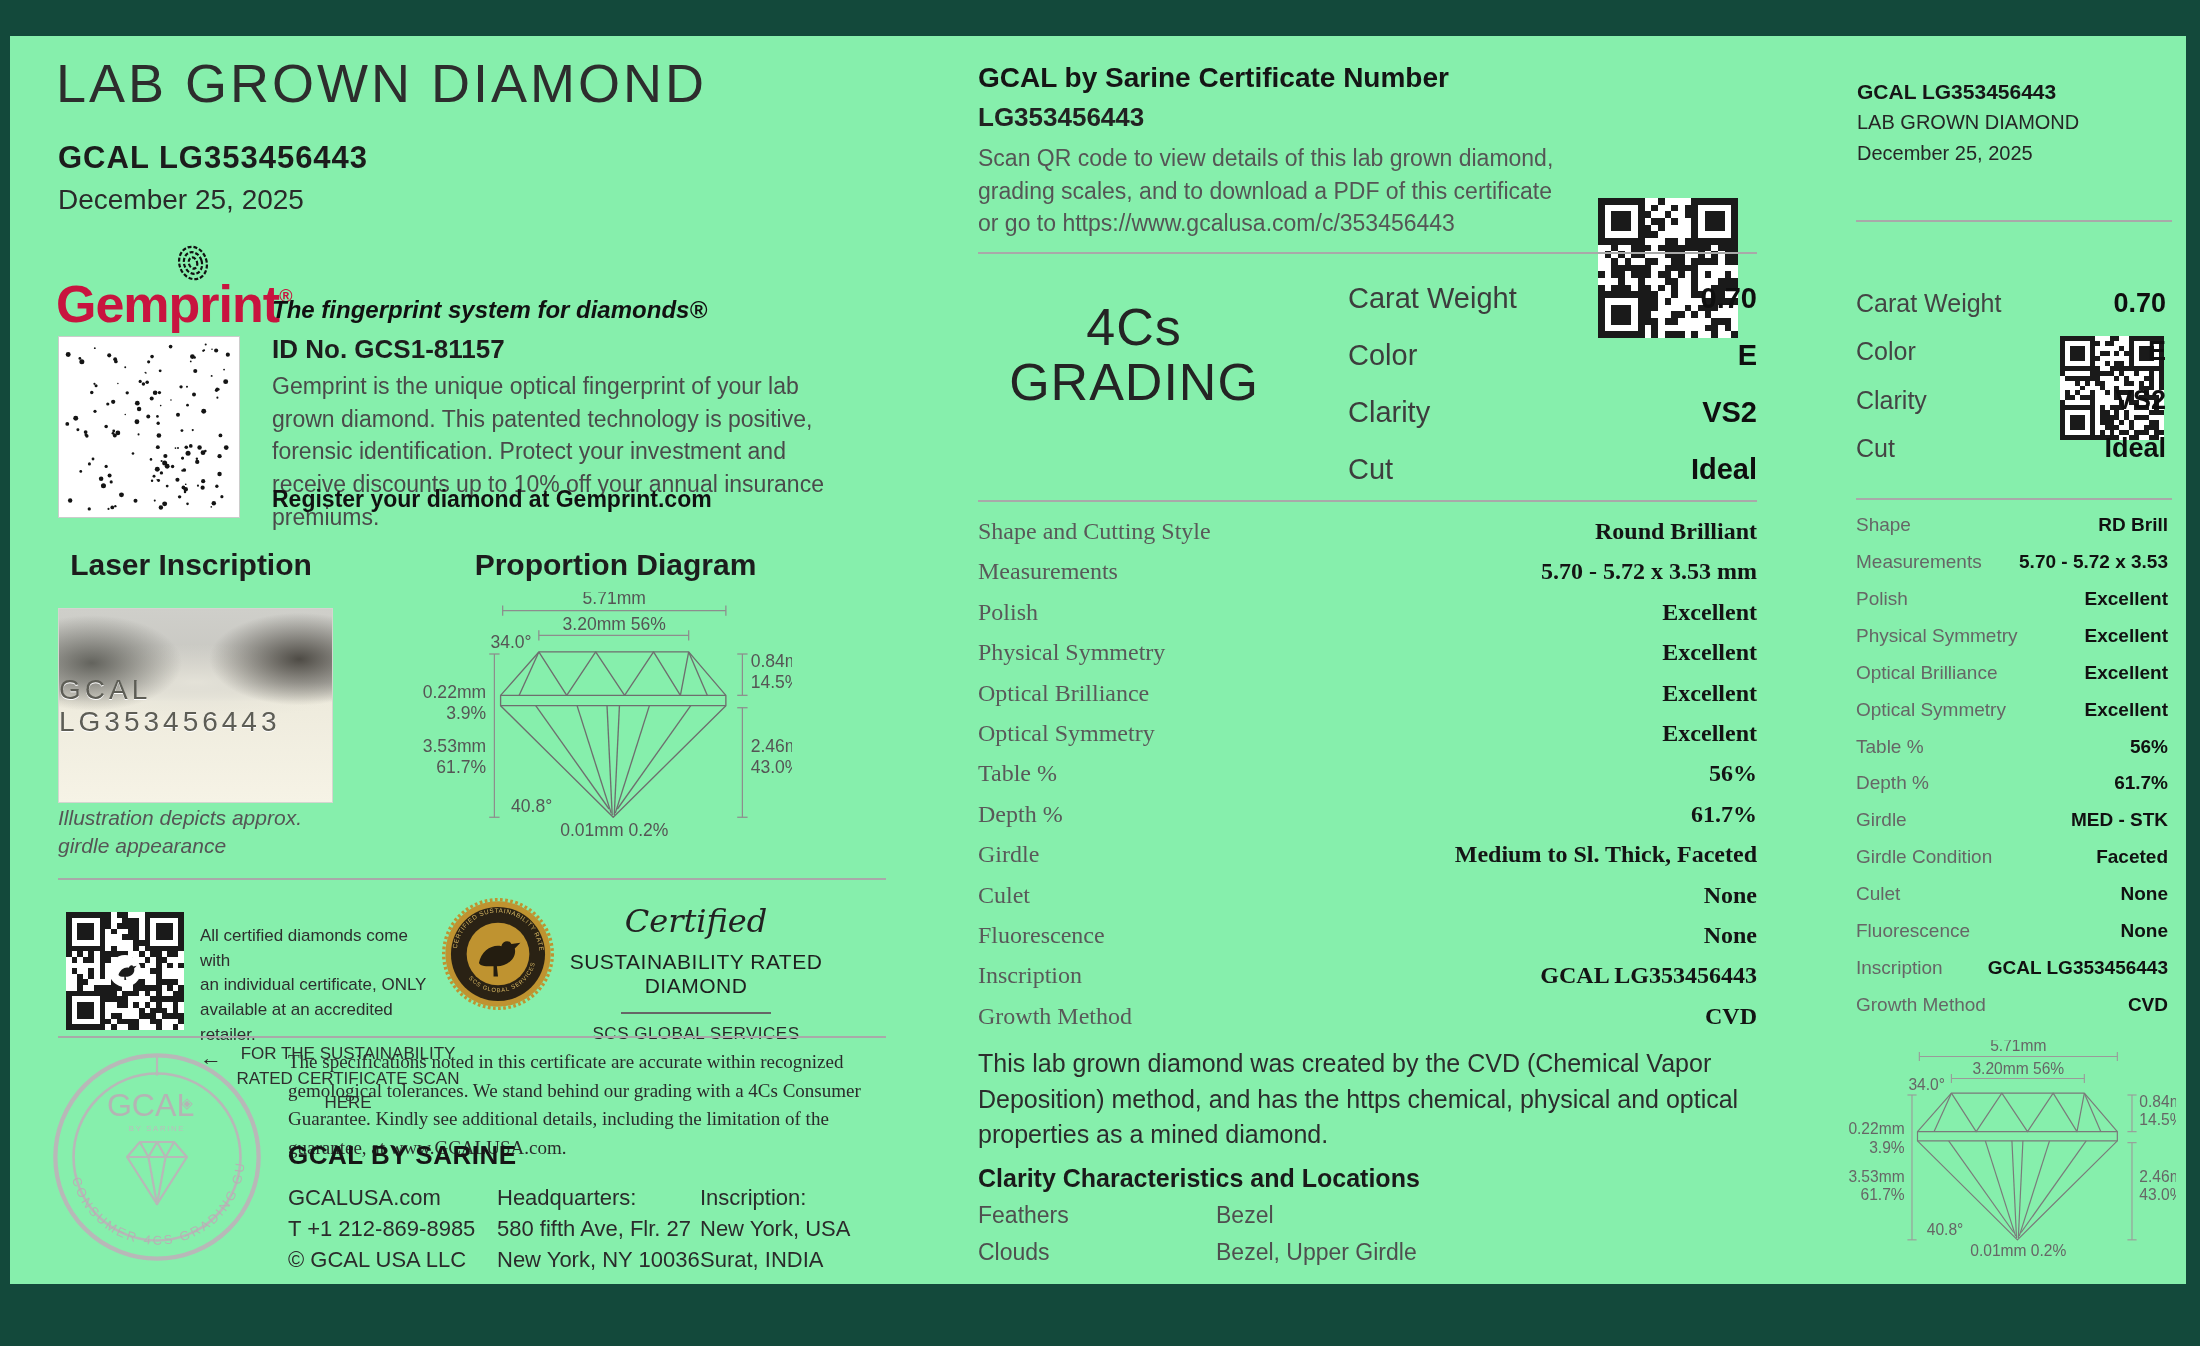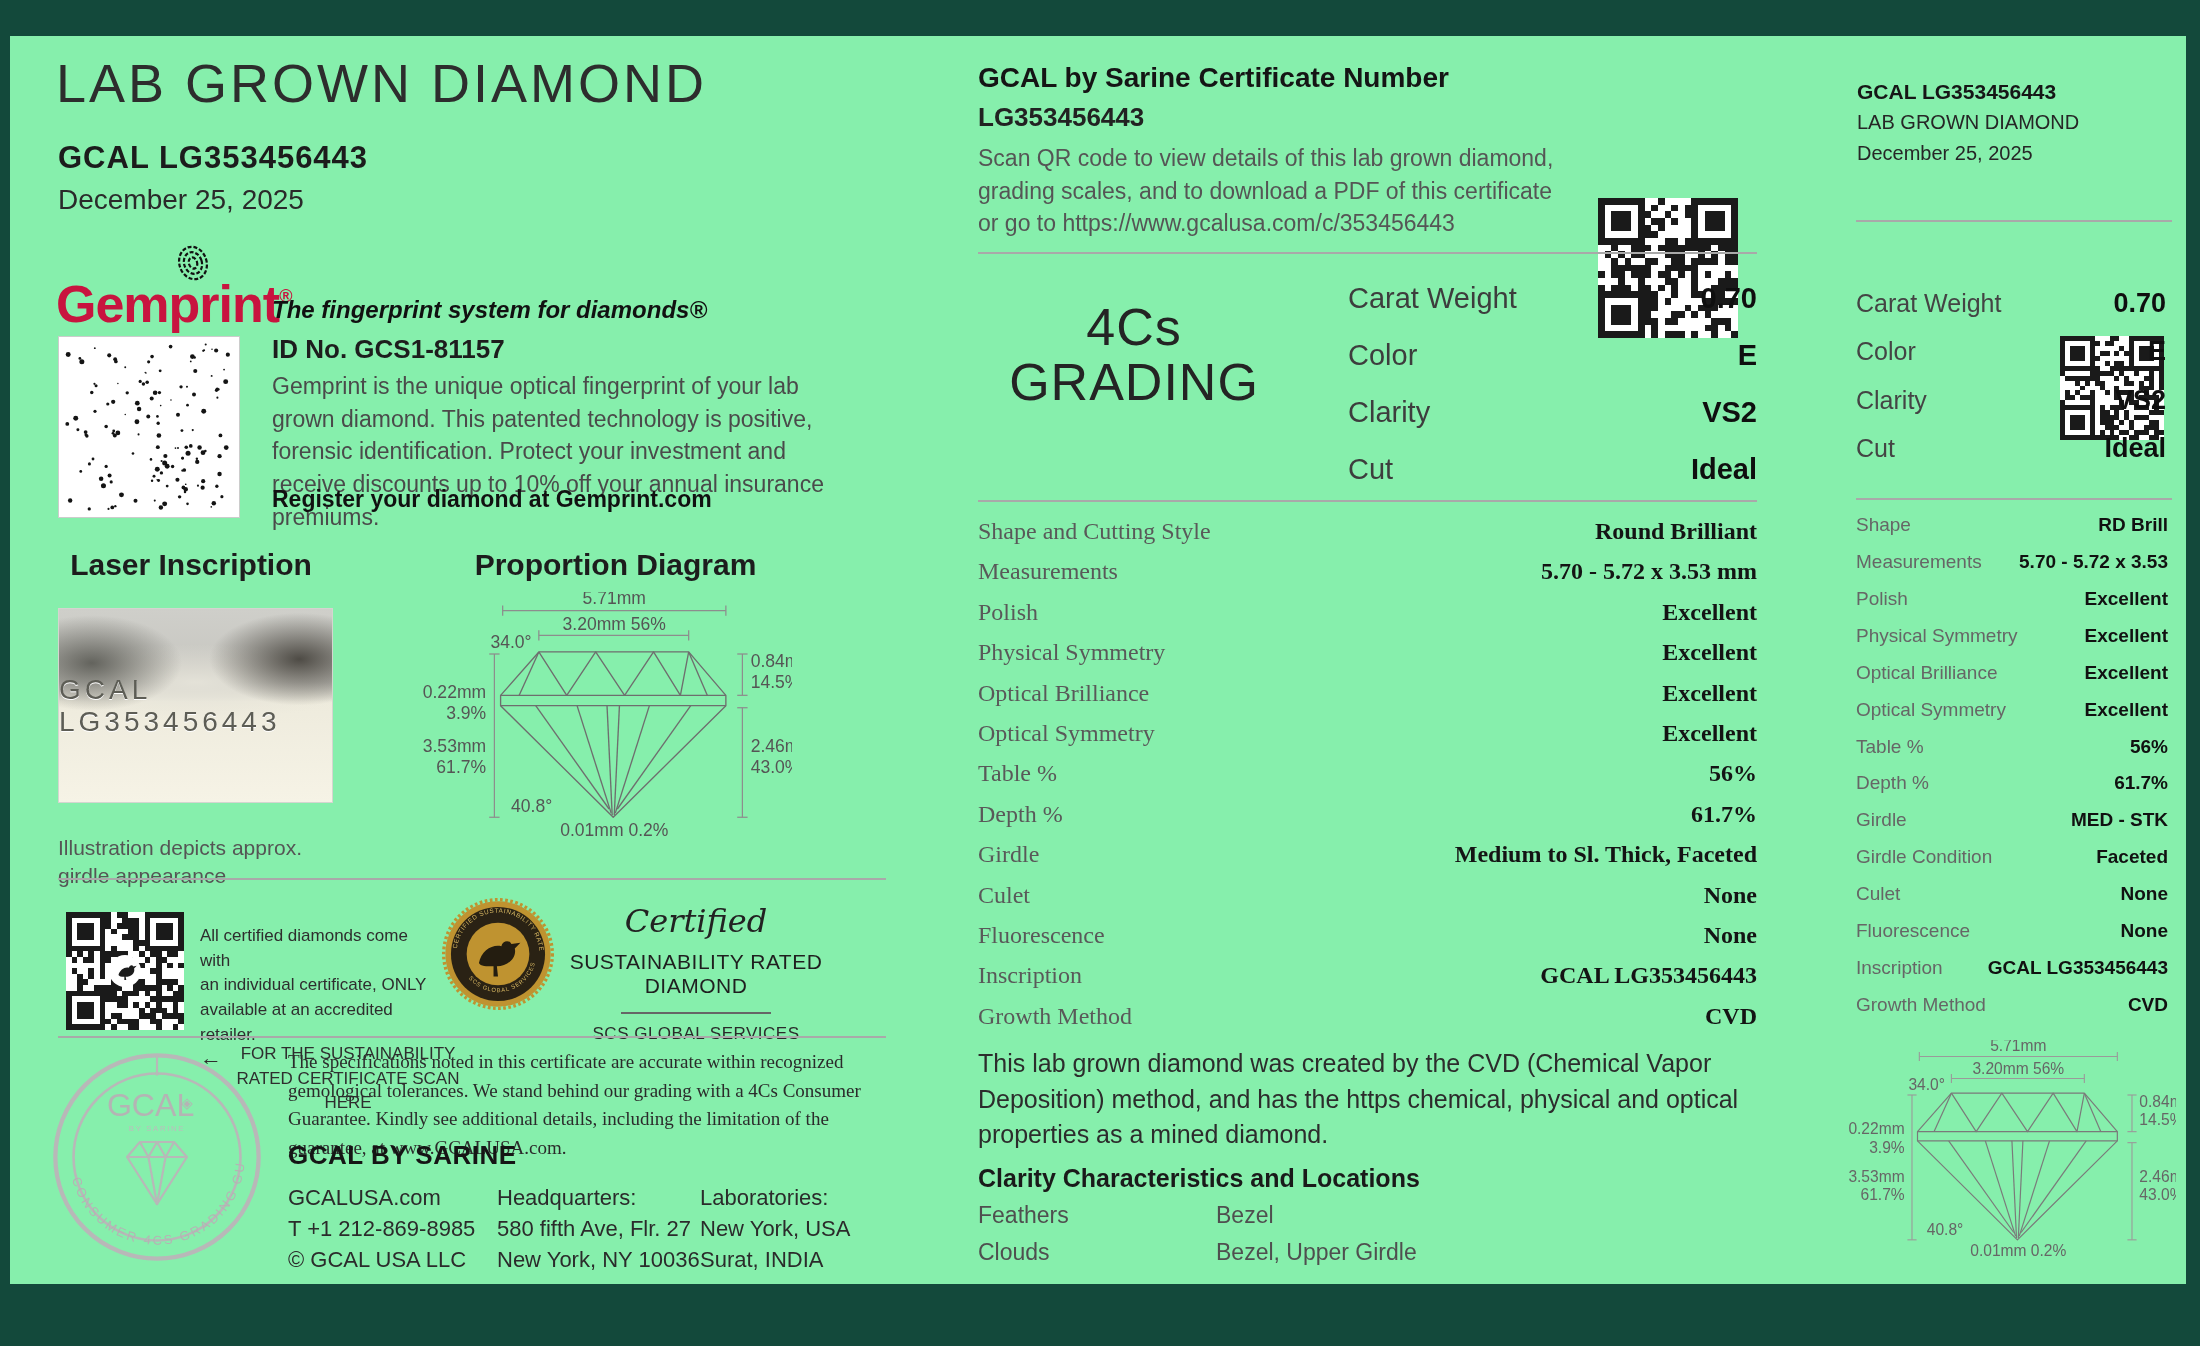--- a/index.html
+++ b/index.html
@@ -299,21 +299,21 @@
         <text x="64" y="155" text-anchor="end">3.53mm</text>
         <text x="64" y="175" text-anchor="end">61.7%</text>
         <text x="320" y="155">2.46mm</text>
         <text x="320" y="175">43.0%</text>
         <text x="128" y="213" text-anchor="end">40.8°</text>
         <text x="188" y="236" text-anchor="middle">0.01mm 0.2%</text>
       </g>
     </svg>
   </div>
 
-  <div class="abs caption preline" style="left:58px;top:834px;">Illustration depicts approx.
+  <div class="abs caption preline" style="left:58px;top:804px;font-style:italic;">Illustration depicts approx.
 girdle appearance</div>
 
   <div class="abs hline" style="left:58px;top:878px;width:828px;"></div>
 
   <div class="abs qr-box qr" style="left:66px;top:912px;width:118px;height:118px;"><svg viewBox="0 0 21 21" preserveAspectRatio="none" shape-rendering="crispEdges" style="width:100%;height:100%">
         <g fill="#1a1a1a">
           <rect x="0" y="0" width="1" height="1"></rect>
           <rect x="1" y="0" width="1" height="1"></rect>
           <rect x="2" y="0" width="1" height="1"></rect>
           <rect x="3" y="0" width="1" height="1"></rect>
@@ -634,21 +634,21 @@
     <div>GCALUSA.com</div>
     <div>T +1 212-869-8985</div>
     <div>© GCAL USA LLC</div>
   </div>
   <div class="abs fcol" style="left:497px;top:1182px;">
     <div>Headquarters:</div>
     <div>580 fifth Ave, Flr. 27</div>
     <div>New York, NY 10036</div>
   </div>
   <div class="abs fcol" style="left:700px;top:1182px;">
-    <div>Laboratories:</div>
+    <div>Inscription:</div>
     <div>New York, USA</div>
     <div>Surat, INDIA</div>
   </div>
 
   <div class="abs m-head" style="left:978px;top:62px;">GCAL by Sarine Certificate Number</div>
   <div class="abs m-certnum" style="left:978px;top:102px;">LG353456443</div>
   <div class="abs m-scan" style="left:978px;top:142px;width:580px;">Scan QR code to view details of this lab grown diamond, grading scales, and to download a PDF of this certificate or go to https://www.gcalusa.com/c/353456443</div>
   <div class="abs qr-box qr" style="left:1598px;top:80px;width:140px;height:140px;"><svg viewBox="0 0 21 21" preserveAspectRatio="none" shape-rendering="crispEdges" style="width:100%;height:100%">
         <g fill="#1a1a1a">
           <rect x="0" y="0" width="1" height="1"></rect>

